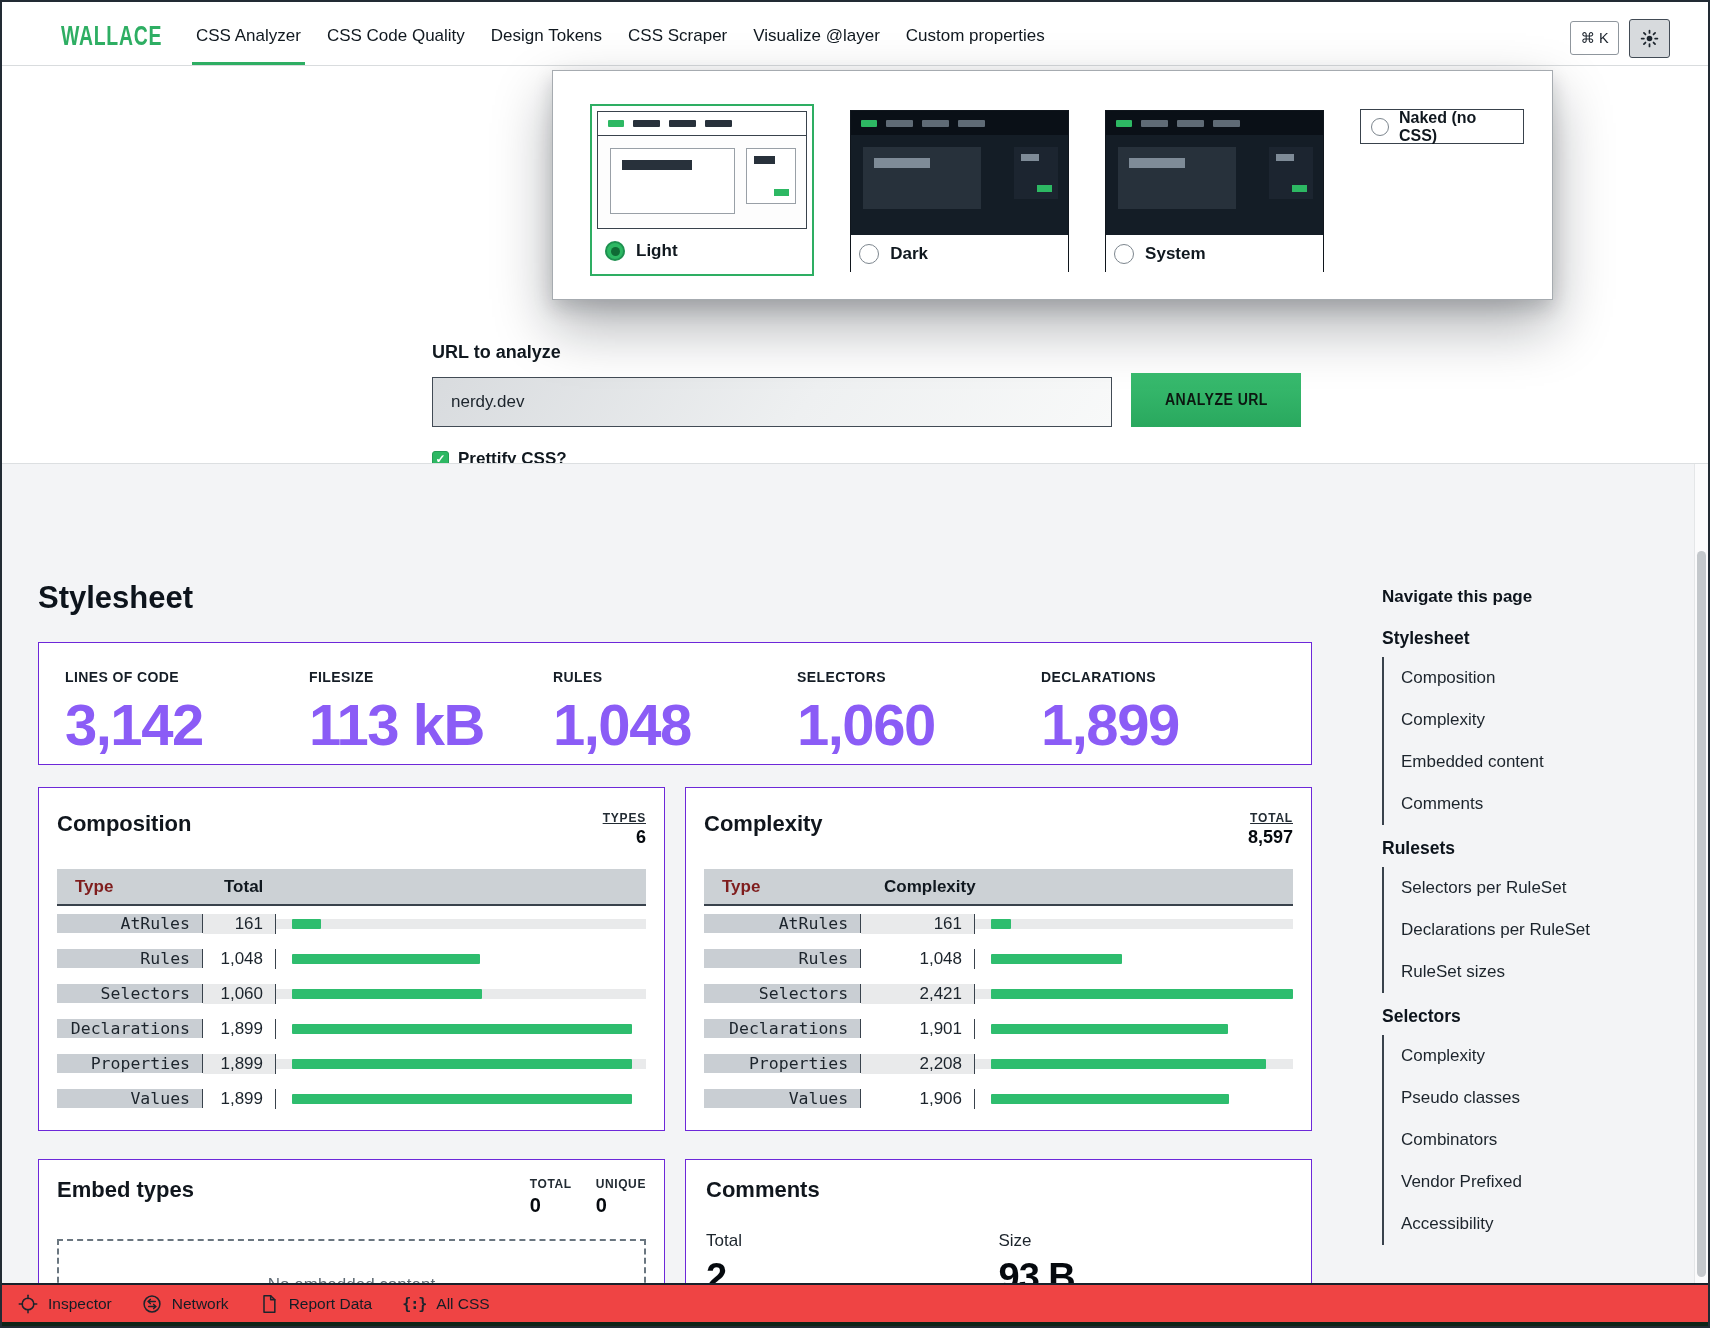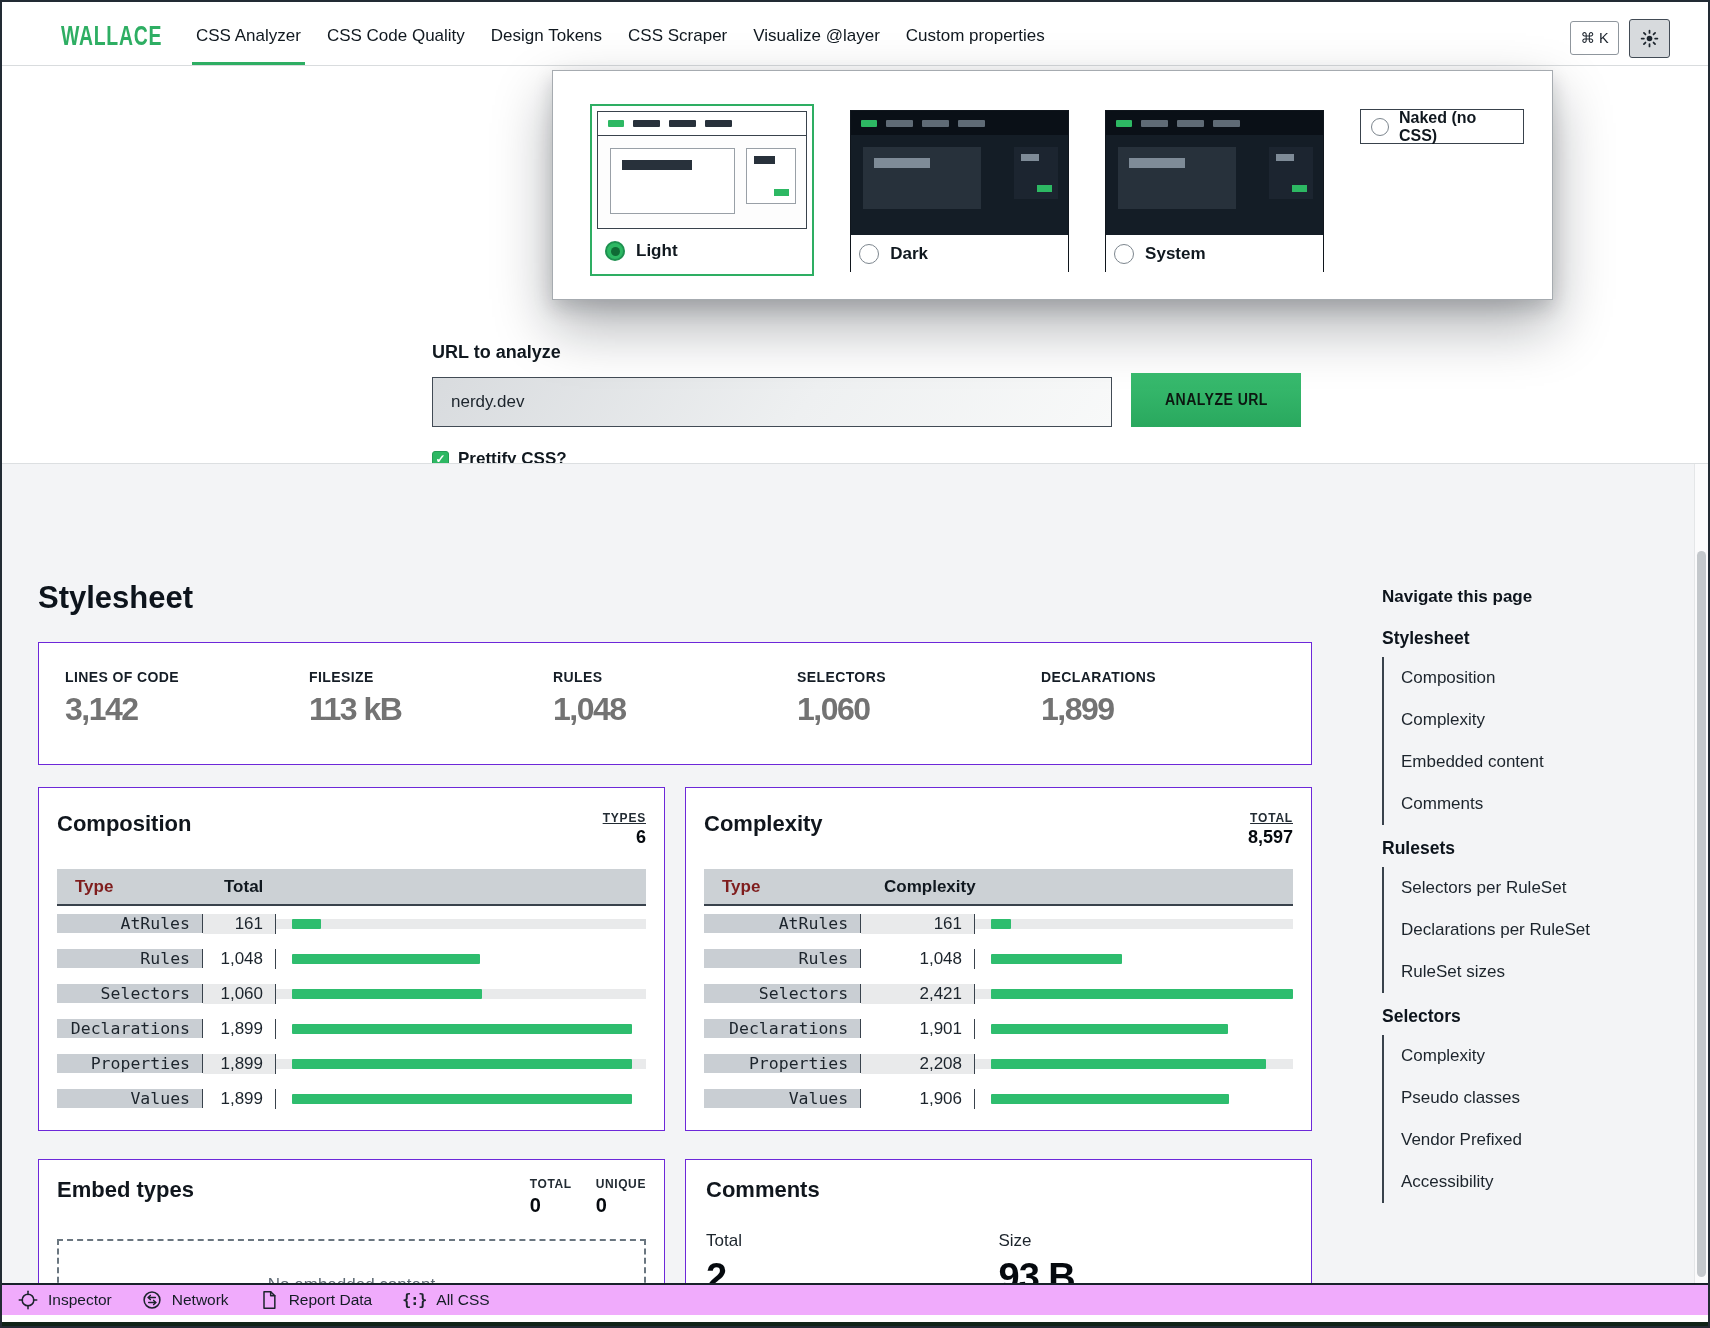--- a/index.html
+++ b/index.html
@@ -81,21 +81,21 @@
   .prettify-help { position:absolute; left:430px; top:412px; font-size:17px; color:#141c25; }
 
   
   .report { position:absolute; top:463px; left:2px; right:2px; height:820px; background:#f3f4f6;
     border-top:1px solid #dcdfe1; overflow:hidden; }
   .section-heading { position:absolute; left:36px; top:116px; font-size:31px; font-weight:700; color:#0d141c; }
   .panel { position:absolute; background:#fff; border:1px solid #6d28d9; }
   .stats-panel { left:36px; top:178px; width:1274px; height:123px; display:flex; padding:26px 26px 0 26px; }
   .stat { flex:1; }
   .stat-label { font-size:14px; font-weight:700; letter-spacing:.4px; color:#151d26; }
-  .stat-value { margin-top:6px; font-size:32px; font-weight:700; letter-spacing:-1.5px; color:#737373; white-space:nowrap; }
+  .stat-value { margin-top:6px; font-size:58px; font-weight:700; letter-spacing:-1.5px; color:#8b5cf6; white-space:nowrap; }
 
   .comp-panel { left:36px; top:323px; width:627px; height:344px; padding:23px 18px; }
   .cplx-panel { left:683px; top:323px; width:627px; height:344px; padding:23px 18px; }
   .panel-head { display:flex; justify-content:space-between; align-items:flex-start; }
   .panel-title { font-size:22px; font-weight:600; color:#10161d; }
   .panel-aside { text-align:right; }
   .aside-label { font-size:12px; font-weight:700; letter-spacing:.8px; color:#222b33;text-decoration:underline; }
   .aside-value { font-size:18px; font-weight:700; color:#05090e; margin-top:2px; }
   .data-table { margin-top:21px; }
   .t-head { display:flex; height:37px; background:#ccd1d5; border-bottom:2px solid #39424c; align-items:center; }
@@ -136,21 +136,21 @@
   .page-nav-title { font-size:17px; font-weight:700; color:#0d141c; margin-bottom:21px; }
   .png-heading { font-size:17.5px; font-weight:700; color:#0d141c; margin:13px 0 8px 0; }
   .png-list { list-style:none; border-left:2px solid #39424c; padding-left:17px; }
   .png-item { padding:11px 0; font-size:17px; color:#1c242c; cursor:pointer; }
 
   
   .scrollbar { position:absolute; right:0; top:0; bottom:0; width:14px; background:#fbfbfc; border-left:1px solid #e4e6e8; }
   .scroll-thumb { position:absolute; left:2px; top:87px; width:9px; height:726px; border-radius:5px; background:#c4c8cc; cursor:pointer; }
 
   
-  .toolbar { position:absolute; top:1283px; left:2px; right:2px; height:32px; background:#f0abfc; border-top:2px solid #19212b;
+  .toolbar { position:absolute; top:1283px; left:2px; right:2px; height:39px; background:#ef4444; border-top:2px solid #19212b;
     display:flex; align-items:center; gap:30px; padding-left:16px; z-index:40; }
   .tool-item { display:flex; align-items:center; gap:10px; cursor:pointer; }
   .tool-item svg { width:20px; height:20px; stroke:#1c242c; fill:none; stroke-width:1.8; stroke-linecap:round; stroke-linejoin:round; }
   .tool-label { font-size:15.5px; color:#141c25; }
   .braces-icon { font-family:"DejaVu Sans Mono",monospace; font-size:15px; font-weight:700; color:#1c242c; }
   .braces-icon::before { content:"{:}"; letter-spacing:-1px; }
 </style>
 </head>
 <body>
 
@@ -504,20 +504,21 @@
       <ul class="png-list">
         <li class="png-item">Selectors per RuleSet</li>
         <li class="png-item">Declarations per RuleSet</li>
         <li class="png-item">RuleSet sizes</li>
       </ul>
 
       <div class="png-heading">Selectors</div>
       <ul class="png-list">
         <li class="png-item">Complexity</li>
         <li class="png-item">Pseudo classes</li>
+        <li class="png-item">Combinators</li>
         <li class="png-item">Vendor Prefixed</li>
         <li class="png-item">Accessibility</li>
       </ul>
     </aside>
 
     <div class="scrollbar">
       <div class="scroll-thumb"></div>
     </div>
   </section>
 

